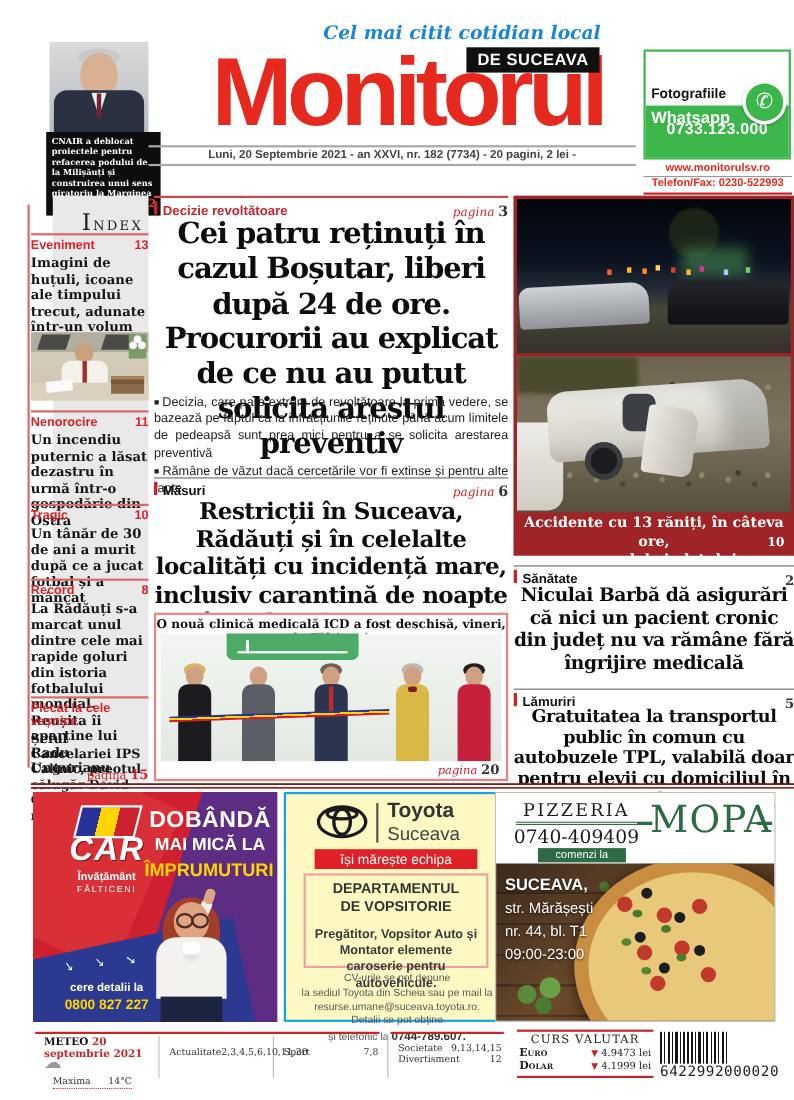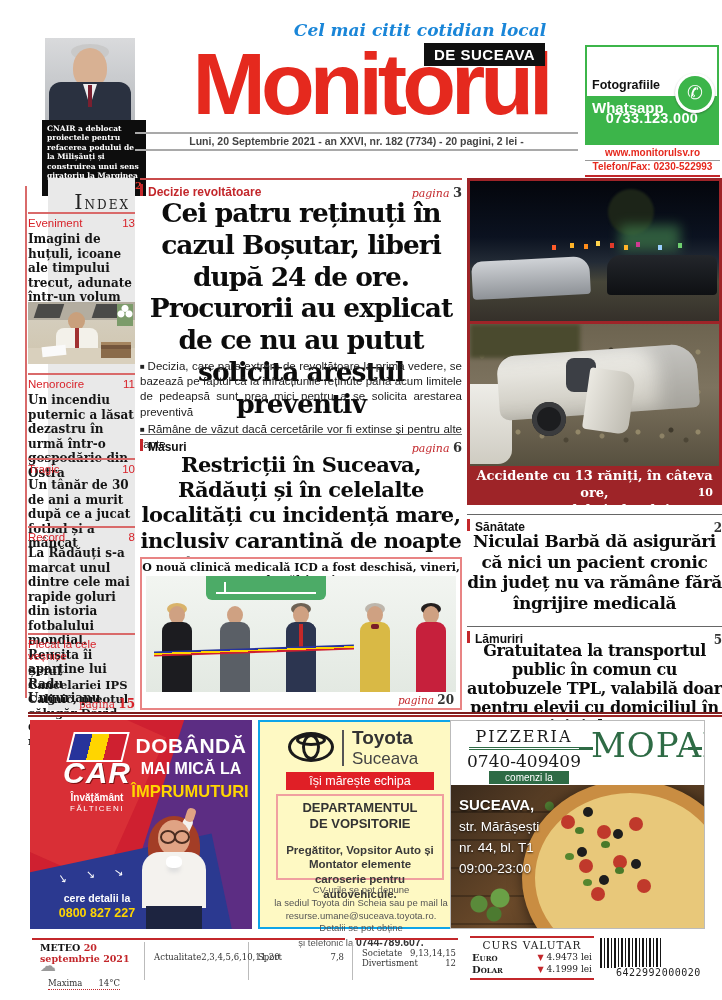--- a/index.html
+++ b/index.html
@@ -57,21 +57,21 @@
   .wa-circ::before{content:"✆";}
 
   
   .sb-strip{left:48px;top:178px;width:87px;height:532px;background:#e9e9e9;}
   .sb-vline{left:25px;top:186px;width:2px;height:512px;background:#d96a6a;}
   .index-title{left:55px;top:190px;width:75px;text-align:right;font-family:"DejaVu Serif",serif;
     font-size:12px;letter-spacing:2px;color:#222;text-transform:uppercase;}
   .index-title::first-letter{font-size:175%;}
   .sb-item{left:28px;width:107px;}
   .sb-head{border-top:2px solid #d96a6a;display:flex;justify-content:space-between;
-    padding-top:3px;font-weight:normal;font-size:11.5px;color:#d8232a;}
+    padding-top:3px;font-weight:bold;font-size:11.5px;color:#d8232a;}
   .sb-text{font-family:"DejaVu Serif",serif;font-weight:bold;font-size:12px;
     line-height:1.21;color:#151515;margin-top:3px;}
   .sb-pageref{position:absolute;right:0;color:#d8232a;font-family:"DejaVu Serif",serif;
     font-size:10.5px;}
   .sb-pageref b{font-size:12px;}
   
   .writer-photo{left:28px;top:302px;width:107px;height:62px;overflow:hidden;
     background:linear-gradient(#d6d0c2,#cfc5ae);}
   .w-win{position:absolute;left:0;top:0;width:107px;height:18px;background:#b3ada0;}
   .w-win i{position:absolute;top:2px;width:26px;height:14px;background:#4a4a48;transform:skewX(-18deg);}
@@ -298,22 +298,22 @@
   .f-row{display:flex;justify-content:space-between;}
   .curs{left:470px;top:936px;width:120px;border-top:2.5px solid #c3272b;border-bottom:2.5px solid #c3272b;
     font-family:"DejaVu Serif",serif;padding:1px 2px 3px;}
   .curs-title{text-align:center;font-size:10.5px;letter-spacing:1px;color:#222;}
   .curs-row{display:flex;justify-content:space-between;font-size:9px;color:#222;margin-top:1px;}
   .curs-label{font-variant:small-caps;font-weight:bold;font-size:10px;}
   .trend{color:#c3272b;font-weight:bold;font-size:8px;}
   .barcode-wrap{left:600px;top:938px;width:62px;height:40px;background:#fff;}
   .barcode-bars{position:absolute;left:0;top:0;width:62px;height:30px;
     background:repeating-linear-gradient(90deg,#161616 0 2px,#fff 2px 4px,#161616 4px 5px,#fff 5px 7px);}
-  .barcode-digits{position:absolute;left:16px;top:29px;width:62px;text-align:center;background:#fff;
-    font-family:"DejaVu Sans Mono",monospace;font-size:10px;color:#222;letter-spacing:.5px;}
+  .barcode-digits{position:absolute;left:0;top:29px;width:62px;text-align:center;background:#fff;
+    font-family:"DejaVu Sans Mono",monospace;font-size:13px;color:#222;letter-spacing:.5px;}
 </style>
 </head>
 <body>
 
 <div id="page">
 
   <div class="abs script-tagline">Cel mai citit cotidian local</div>
   <div class="abs region-badge">DE SUCEAVA</div>
   <div class="abs masthead-title">Monitorul</div>
 

